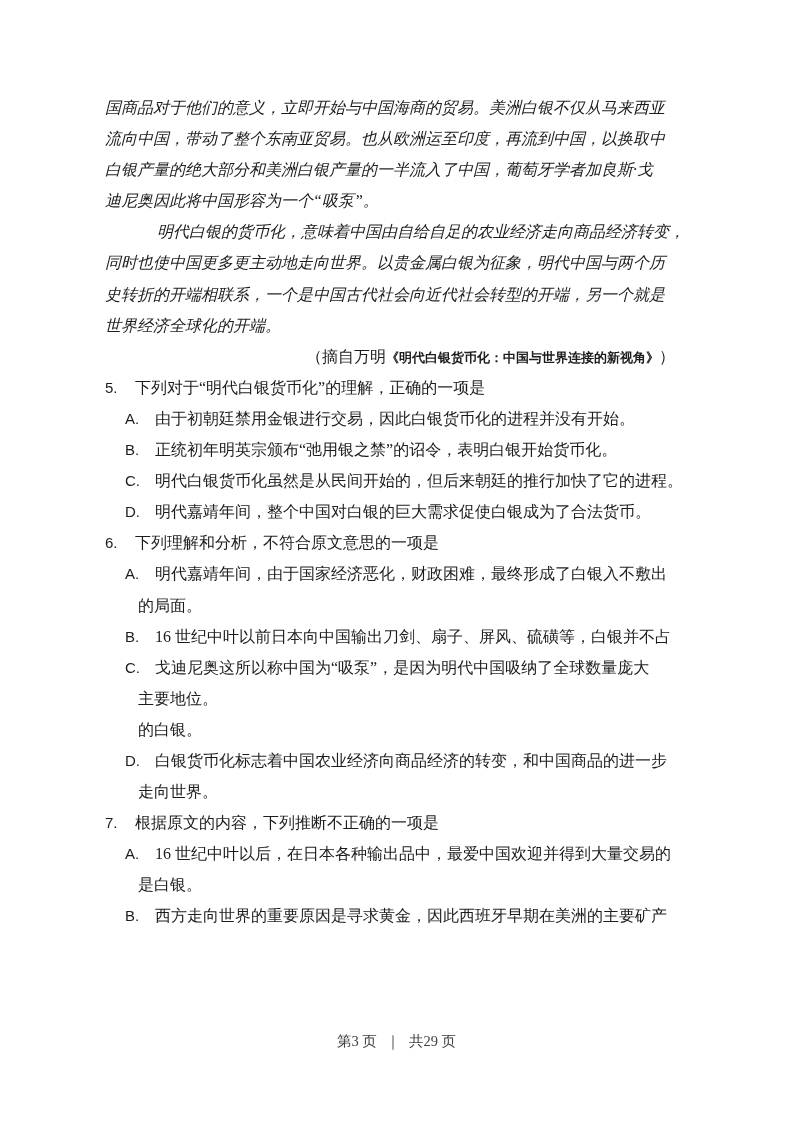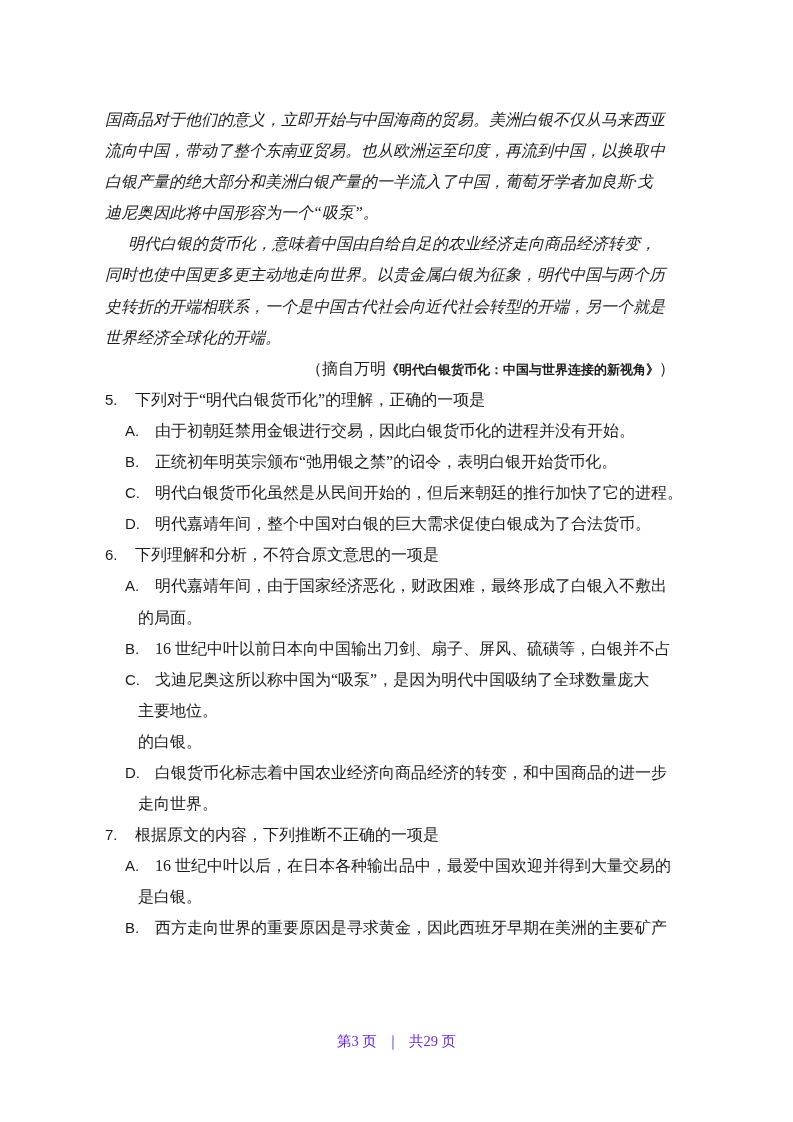--- a/index.html
+++ b/index.html
@@ -13,32 +13,32 @@
   }
   .page {
     position: absolute;
     inset: 0;
     background: #ffffff;
     overflow: hidden;
   }
   .content {
     position: absolute;
     left: 105px;
-    top: 104px;
+    top: 92px;
     width: 580px;
   }
   .line {
     font-size: 16px;
     line-height: 31.1px;
     height: 31.1px;
     white-space: nowrap;
   }
   
   .kai { font-style: italic; }
-  .p2-first { text-indent: 23px; }
+  .p2-first { text-indent: 23px; text-align: right; }
   .citation {
     text-align: right;
     padding-right: 10px;
   }
   .cite-title {
     font-family: "Liberation Sans", sans-serif;
     font-weight: 700;
     font-size: 13px;
   }
   .q-num {
@@ -55,21 +55,21 @@
     font-size: 15px;
   }
   .opt-cont { padding-left: 33px; }
   .footer {
     position: absolute;
     left: 0;
     top: 1032px;
     width: 100%;
     text-align: center;
     font-size: 14.5px;
-    color: #6d28d9;
+    color: #404040;
   }
   .footer .sep { margin: 0 9px; }
 </style>
 </head>
 <body>
 
 <div class="page">
   <div class="content">
     <div>
         <div class="line kai">国商品对于他们的意义，立即开始与中国海商的贸易。美洲白银不仅从马来西亚</div>

